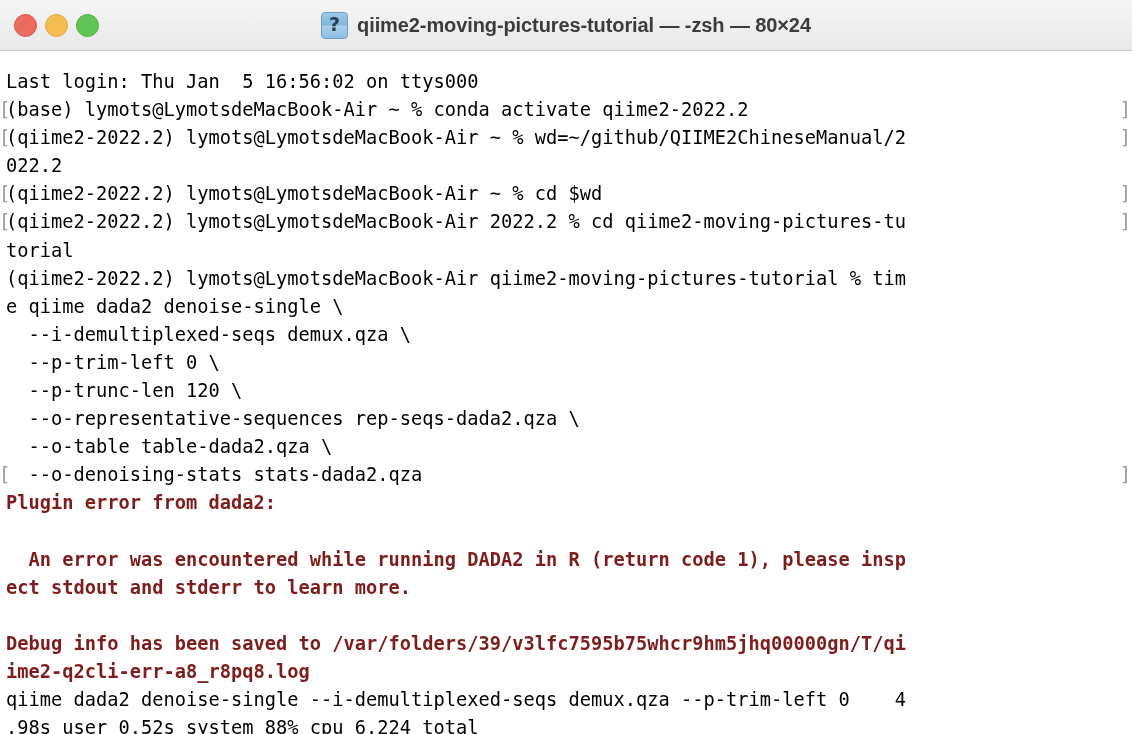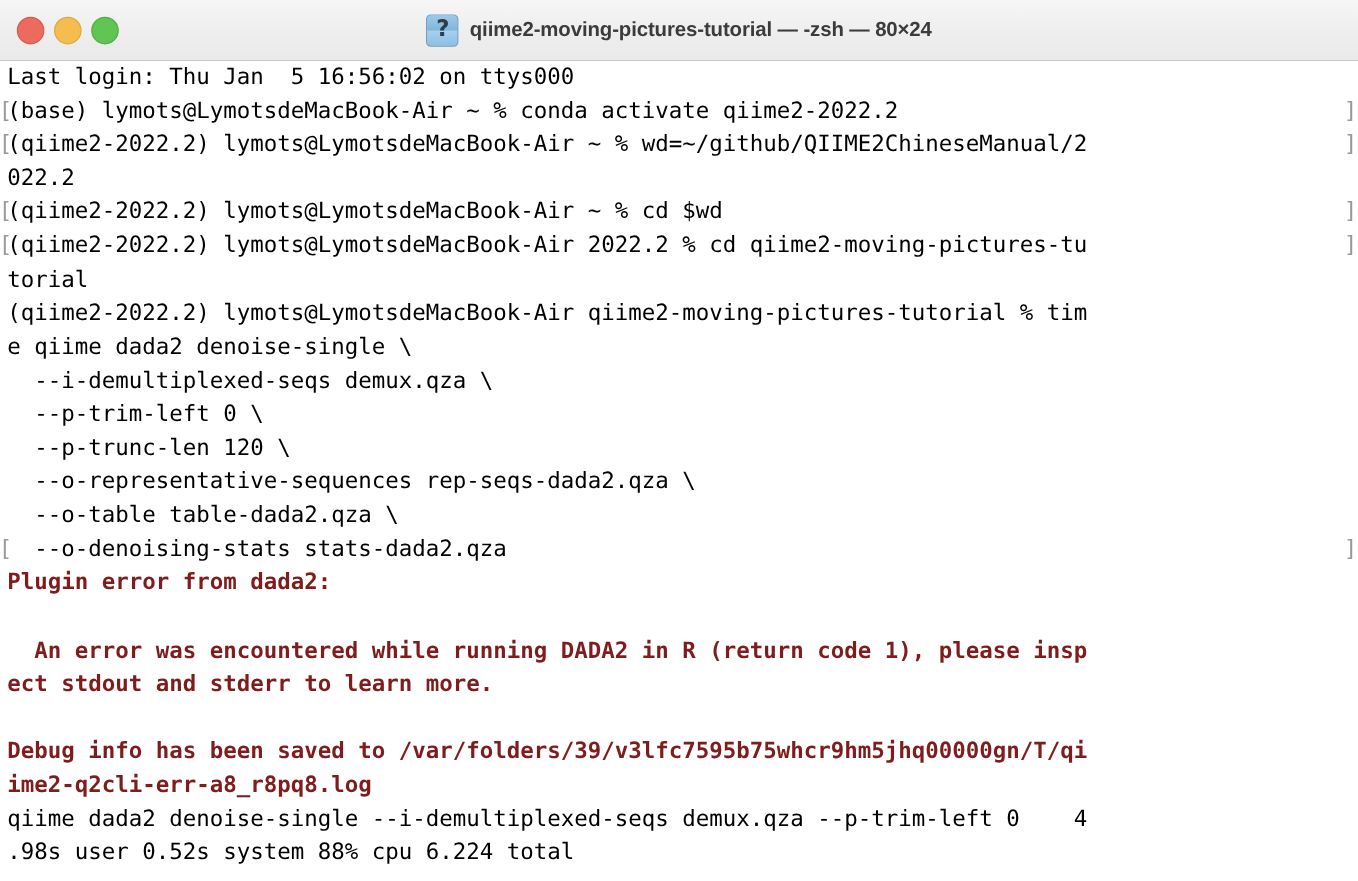--- a/index.html
+++ b/index.html
@@ -83,41 +83,41 @@
   .app-icon .qmark {
     font-family: "DejaVu Sans", sans-serif;
     font-size: 19px;
     font-weight: bold;
     color: #2d3d4a;
     line-height: 1;
     margin-top: -1px;
   }
   .window-title {
     font-family: "Liberation Sans", sans-serif;
-    font-size: 17px;
+    font-size: 20px;
     font-weight: bold;
     color: #3b3b3b;
     letter-spacing: -0.1px;
     white-space: pre;
   }
 
   
   .terminal {
     flex: 1 1 auto;
     background: #ffffff;
     position: relative;
     overflow: hidden;
   }
   .screen {
     position: absolute;
     left: 0;
     top: 0;
     right: 0;
     bottom: 0;
-    padding: 0 0 0 0;
+    padding: 17px 0 0 0;
     font-family: "DejaVu Sans Mono", monospace;
     font-size: 18.7px;
     line-height: 28.1px;
     color: #000000;
     white-space: pre;
     letter-spacing: 0px;
   }
   .line {
     height: 28.1px;
     position: relative;

